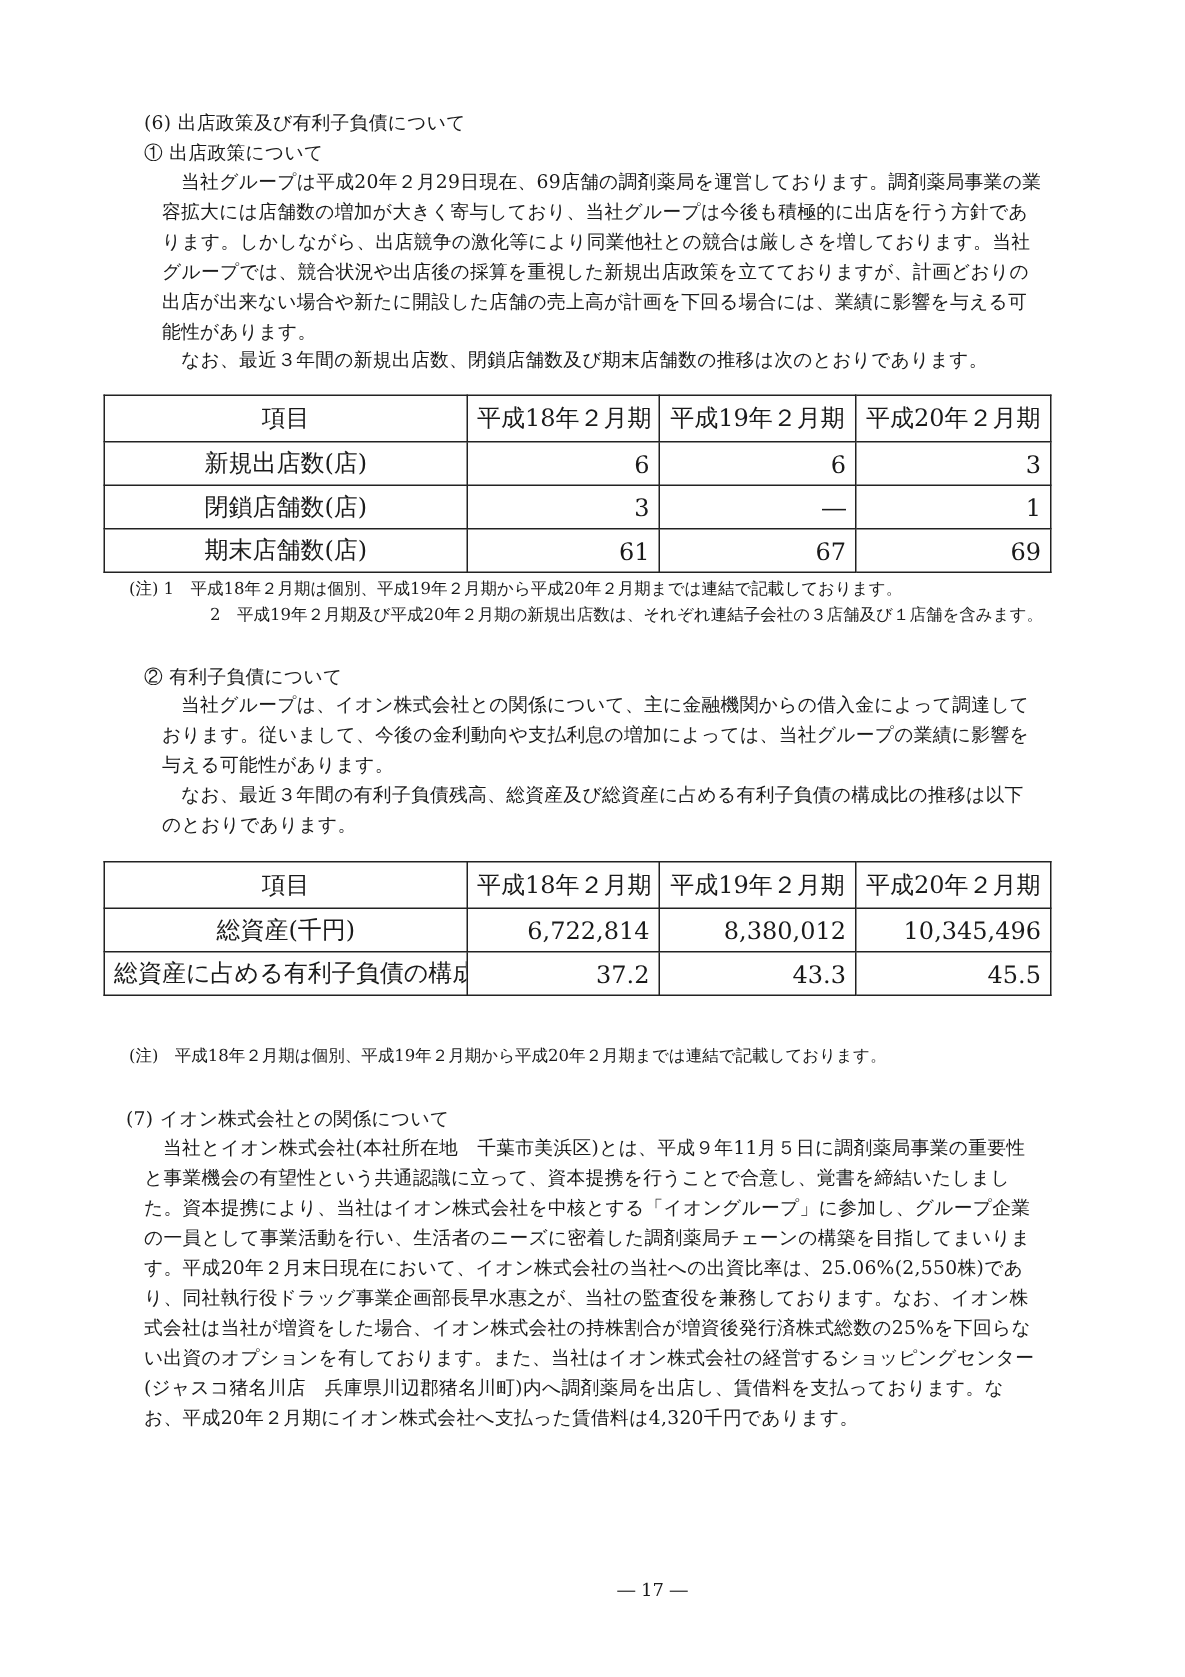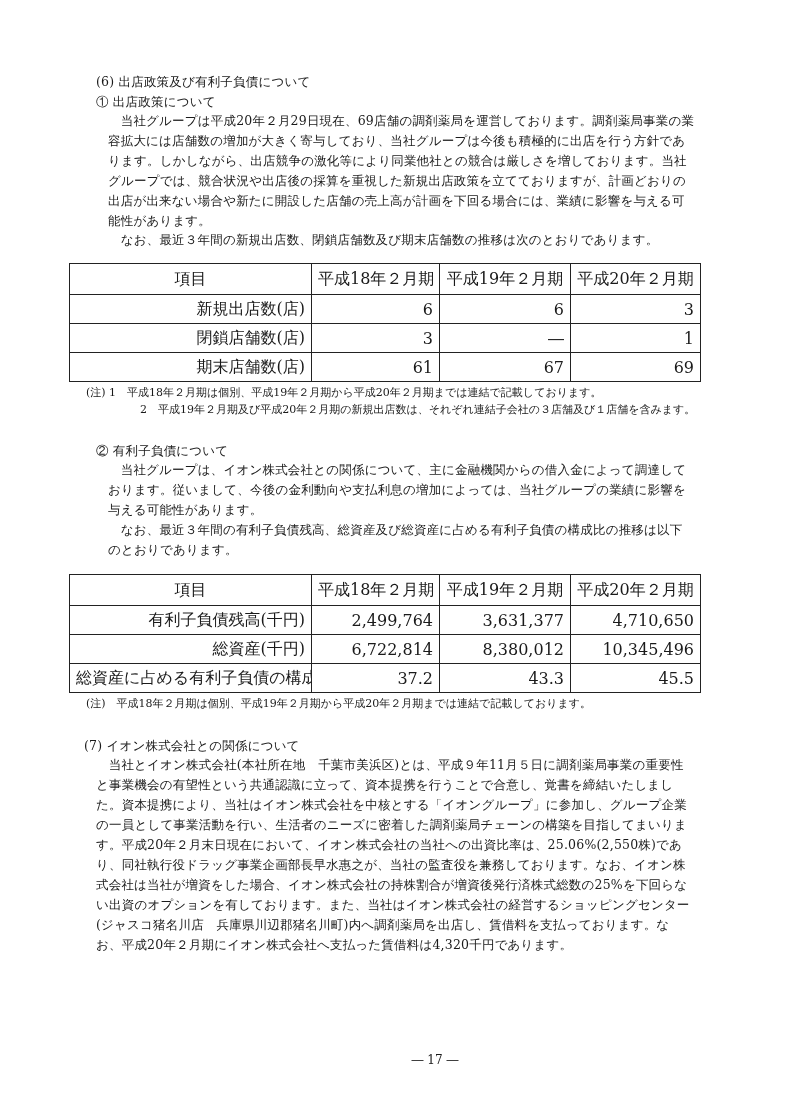--- a/index.html
+++ b/index.html
@@ -14,21 +14,21 @@
     position: absolute; border-collapse: collapse; table-layout: fixed;
     font-size: 16px;
   }
   table.data td, table.data th {
     border: 1px solid #222; padding: 0 6px; font-weight: normal;
     white-space: nowrap; overflow: hidden;
   }
   table.data tr { height: 29px; }
   table.data tr.head { height: 31px; }
   table.data th { text-align: center; }
-  table.data td.lbl { text-align: right; margin-top: 36px; }
+  table.data td.lbl { text-align: center; margin-top: 36px; }
   table.data td.num { text-align: right; }
   table.data { border: 1.5px solid #222; }
   .note { position: absolute; white-space: nowrap; font-size: 11px; line-height: 14px; }
   .pagenum { position: absolute; left: 0; width: 790px; text-align: center; font-size: 12px; padding-left: 40px; }
 </style>
 </head>
 <body>
 
 <div class="line heading" style="left:84px; top:74px;margin-left:12px;">(6)  出店政策及び有利子負債について</div>
 <div class="line heading" style="left:96px; top:94px;">①  出店政策について</div>
@@ -98,26 +98,20 @@
       <col style="width:130px">
     </colgroup>
   <tbody>
       <tr class="head">
     <th>項目</th>
     <th>平成18年２月期</th>
     <th>平成19年２月期</th>
     <th>平成20年２月期</th>
   </tr>
   <tr>
-    <td class="lbl">有利子負債残高(千円)</td>
-    <td class="num">2,499,764</td>
-    <td class="num">3,631,377</td>
-    <td class="num">4,710,650</td>
-  </tr>
-  <tr>
     <td class="lbl">総資産(千円)</td>
     <td class="num">6,722,814</td>
     <td class="num">8,380,012</td>
     <td class="num">10,345,496</td>
   </tr>
   <tr>
     <td class="lbl">総資産に占める有利子負債の構成比(%)</td>
     <td class="num">37.2</td>
     <td class="num">43.3</td>
     <td class="num">45.5</td>

